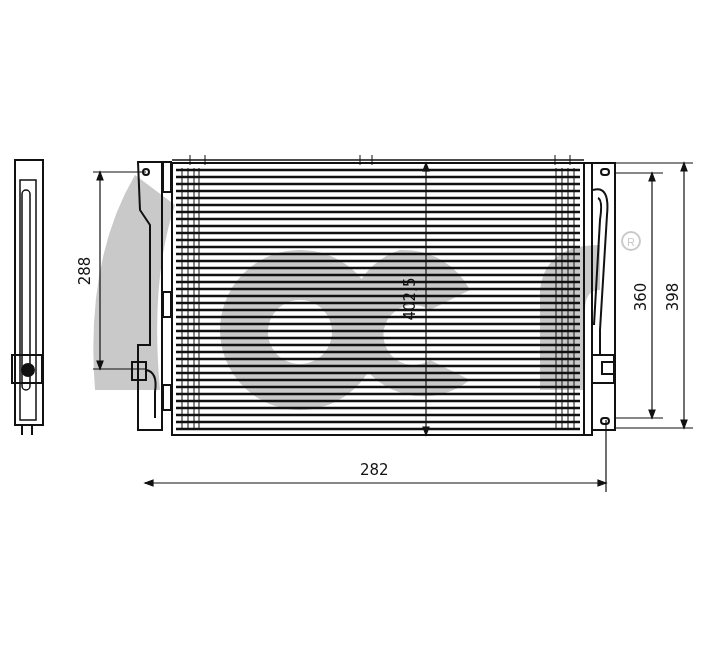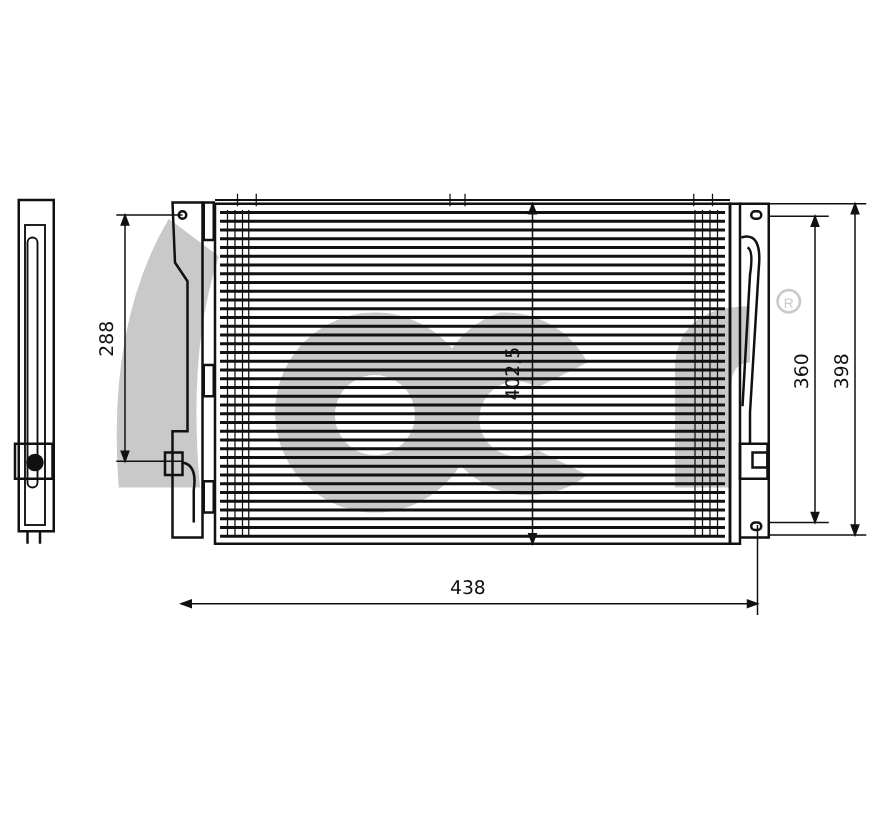--- a/index.html
+++ b/index.html
@@ -138,14 +138,14 @@
     <line x1="145" y1="483" x2="606" y2="483"></line>
     <path d="M145 483 l8 -3 v6 Z"></path>
         <path d="M606 483 l-8 -3 v6 Z"></path>
   </g>
 </svg>
 
 <div class="dim rot" style="left:71px;top:262px;">288</div>
 <div class="dim rot" style="left:389px;top:290px;">402,5</div>
 <div class="dim rot" style="left:627px;top:288px;">360</div>
 <div class="dim rot" style="left:659px;top:288px;">398</div>
-<div class="dim" style="left:360px;top:461px;">438</div>
+<div class="dim" style="left:360px;top:461px;">282</div>
 </div>
 
 </body></html>

